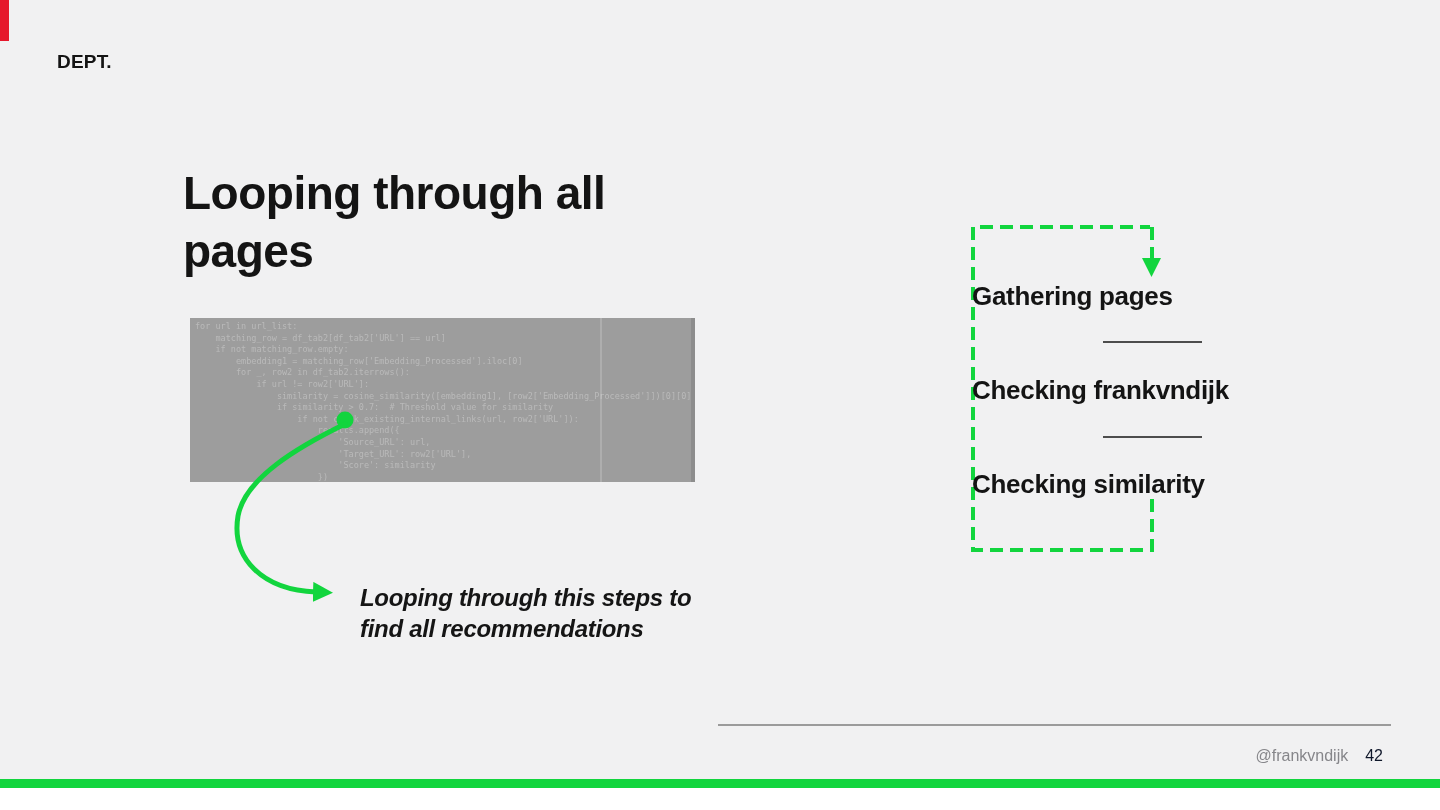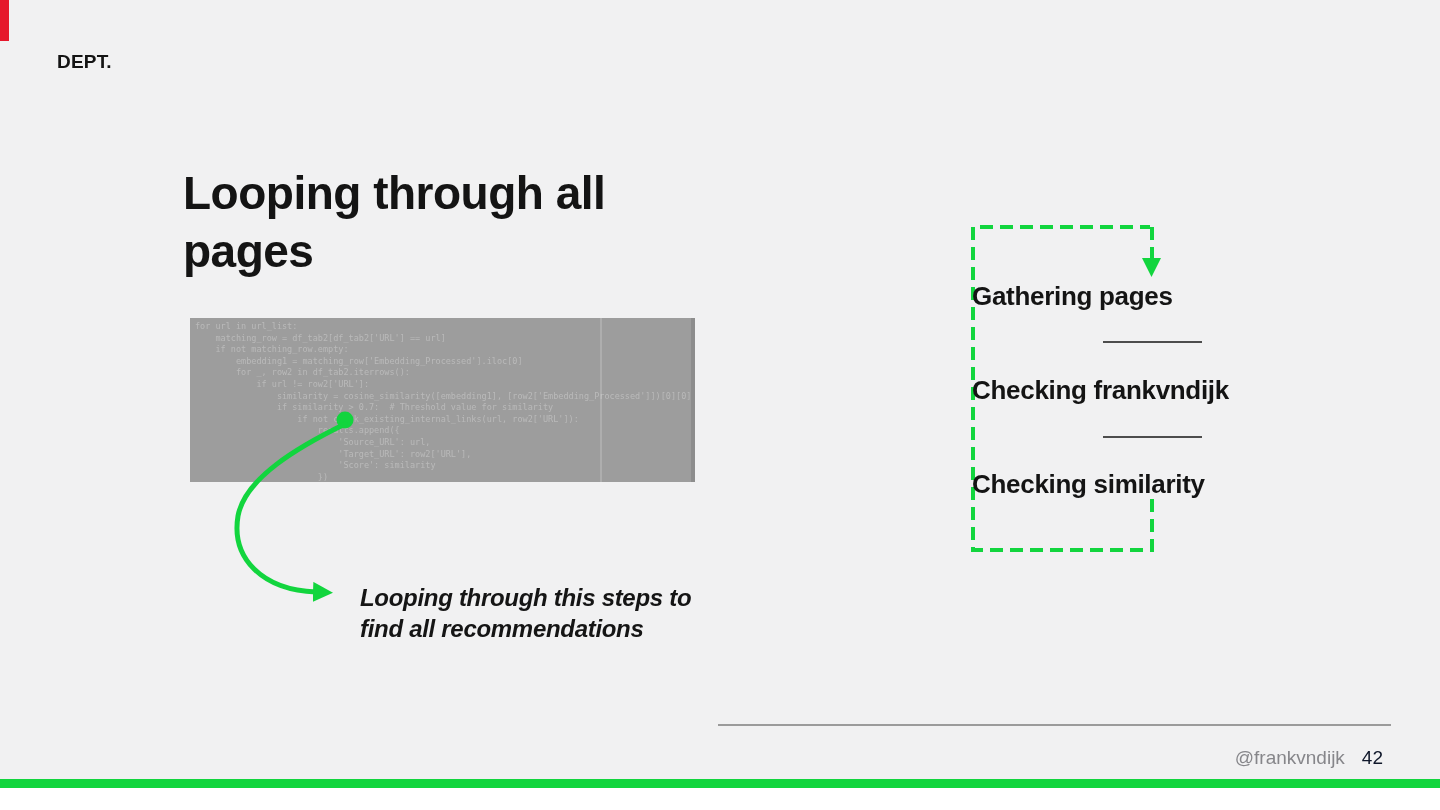--- a/index.html
+++ b/index.html
@@ -74,21 +74,21 @@
     position:absolute; left:1103px; width:99px; height:2px; background:#4d4d4d;
   }
   .sep-1 { top:341px; }
   .sep-2 { top:436px; }
 
   
   .footer-divider { position:absolute; left:718px; top:724px; width:673px; height:2px; background:#9b9b9b; }
   .footer-text {
     position:absolute; right:57px; top:747px;
     display:flex; gap:17px; align-items:baseline;
-    font-size:19px;
+    font-size:16px;
   }
   .handle { color:#86868a; }
   .page-num { color:#0f172a; }
 </style>
 </head>
 <body>
 
 <div class="slide">
 
   <div class="red-strip"></div>

